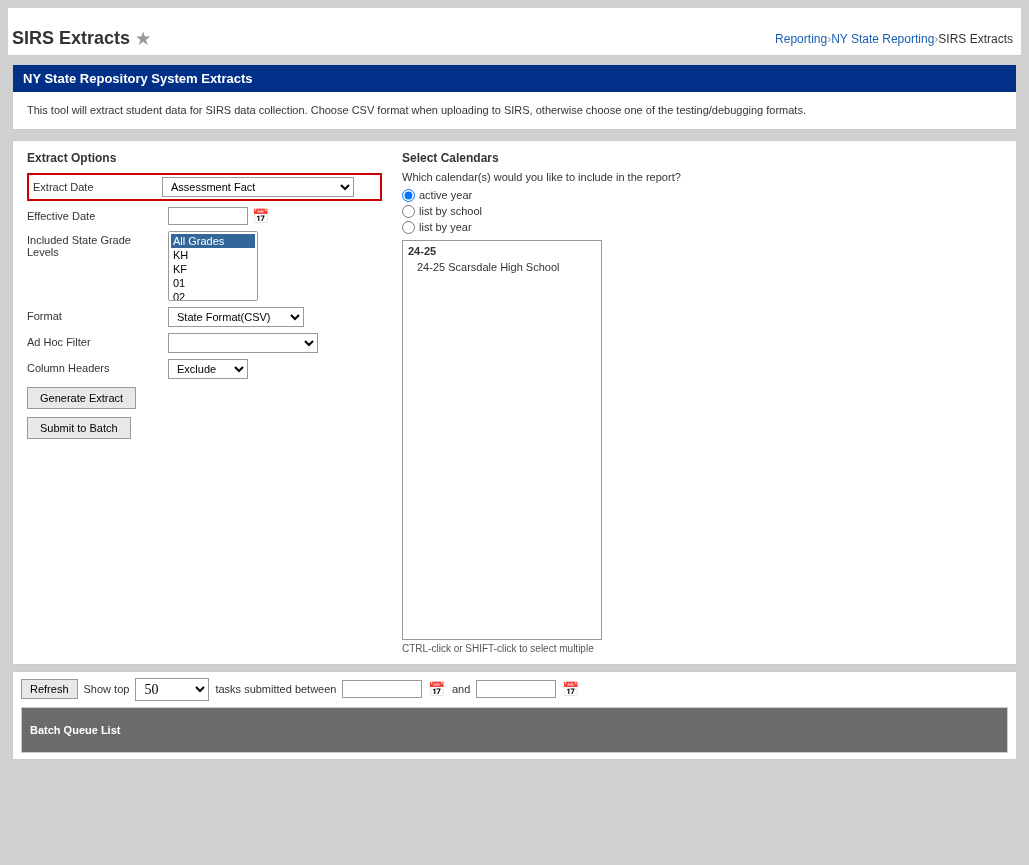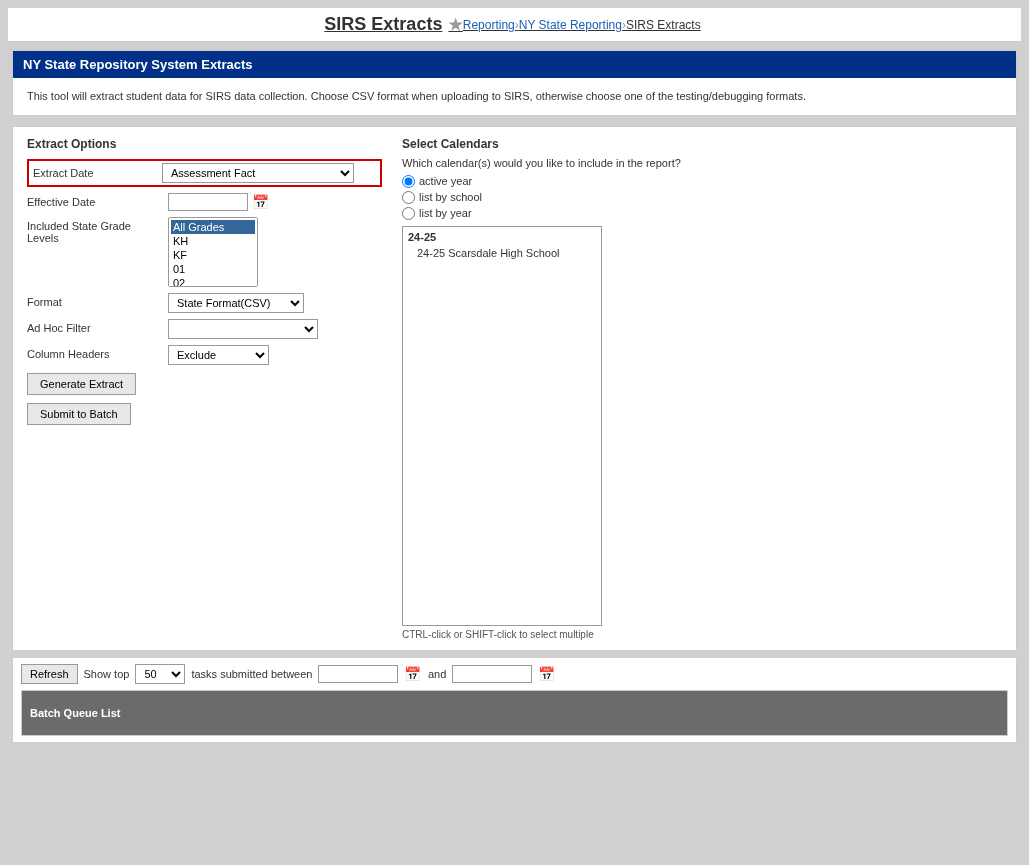--- a/index.html
+++ b/index.html
@@ -11,27 +11,26 @@
     }
     .page-wrapper {
       width: 1029px;
       min-height: 865px;
       background: #d0d0d0;
       padding: 8px;
     }
     
     .top-header {
       display: flex;
-      justify-content: center;
-      align-items: center;
-      padding: 6px 8px 6px 4px;
+      justify-content: space-between;
+      align-items: center;
+      padding: 20px 8px 6px 4px;
       background: #fff;
       border-bottom: 1px solid #ccc;
       margin-bottom: 0;
-      text-decoration: underline;
     }
     .page-title-area {
       display: flex;
       align-items: center;
       gap: 6px;
       font-size: 18px;
       font-weight: bold;
       color: #333;
     }
     .star-icon {
@@ -168,21 +167,21 @@
       background: #336699;
       color: #fff;
     }
     .format-select {
       width: 136px;
     }
     .adhoc-select {
       width: 150px;
     }
     .col-headers-select {
-      width: 101px;
+      width: 80px;
     }
     .btn-generate, .btn-submit {
       margin-top: 8px;
       padding: 4px 12px;
       font-size: 11px;
       background: #e8e8e8;
       border: 1px solid #999;
       cursor: pointer;
       display: block;
       margin-bottom: 6px;
@@ -250,21 +249,21 @@
       font-size: 11px;
     }
     .btn-refresh {
       padding: 3px 8px;
       font-size: 11px;
       background: #e8e8e8;
       border: 1px solid #999;
       cursor: pointer;
     }
     .show-top-label { font-size: 11px; }
-    .show-top-select { width: 50px; font-size: 11px; }
+    .show-top-select { width: 74px; font-size: 14px; font-family: Liberation Serif, serif; }
     .date-input-small {
       width: 80px;
       font-size: 11px;
       border: 1px solid #999;
       padding: 2px 3px;
     }
     .batch-queue-section {
       background: #fff;
       border: 1px solid #ccc;
     }

